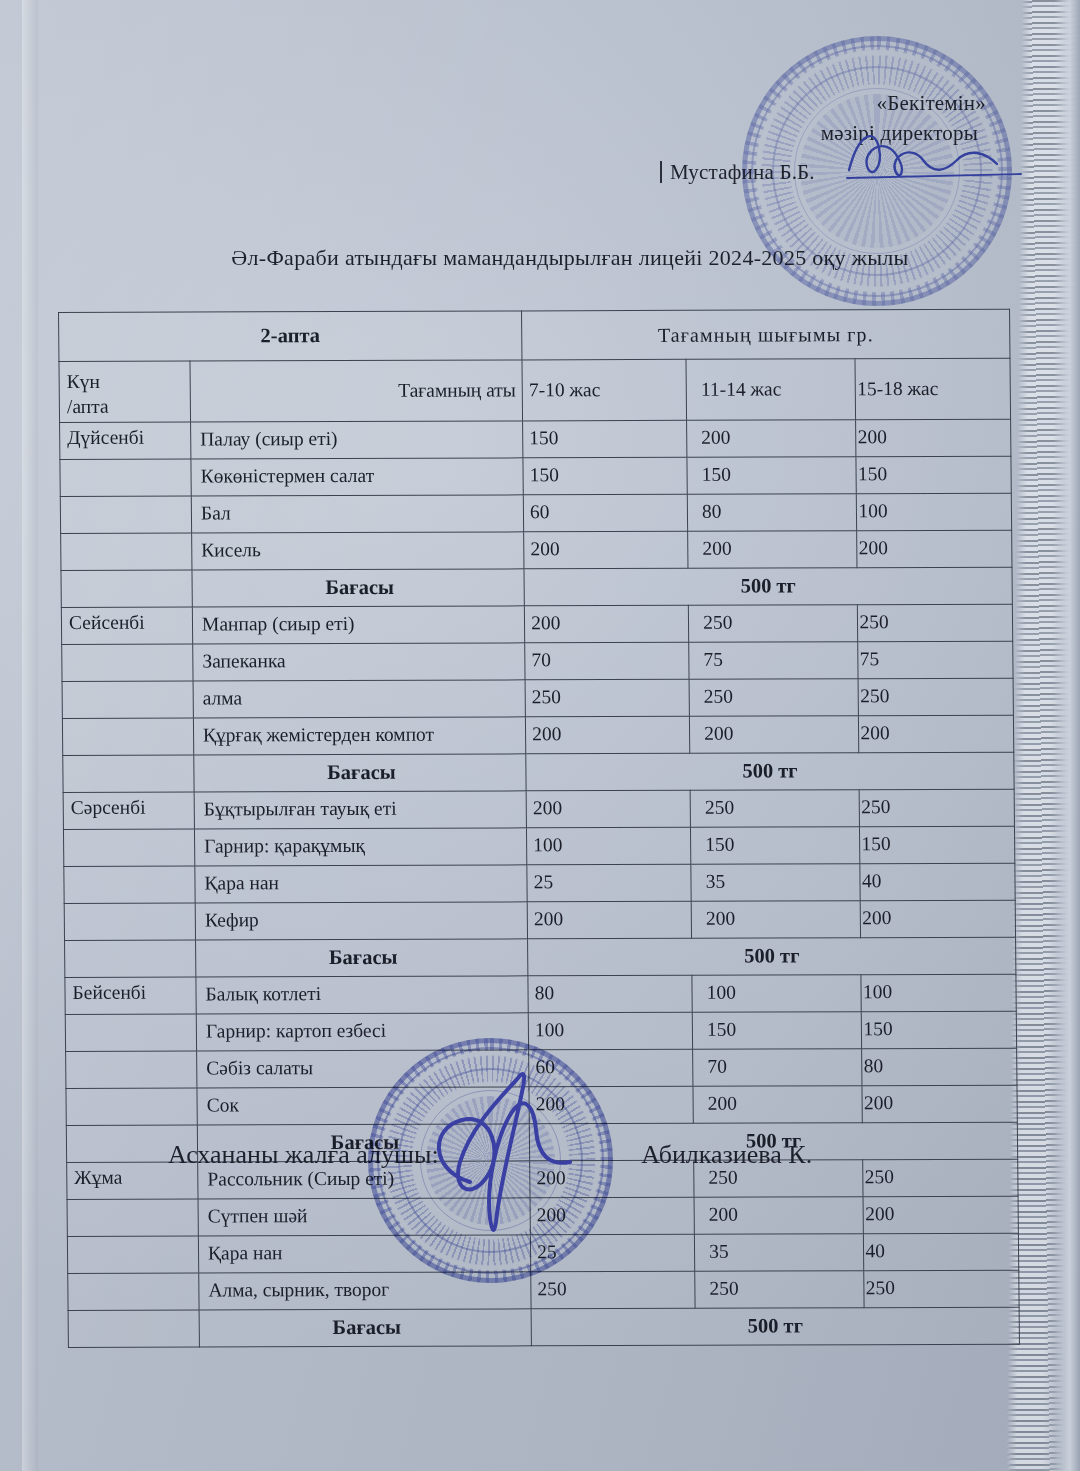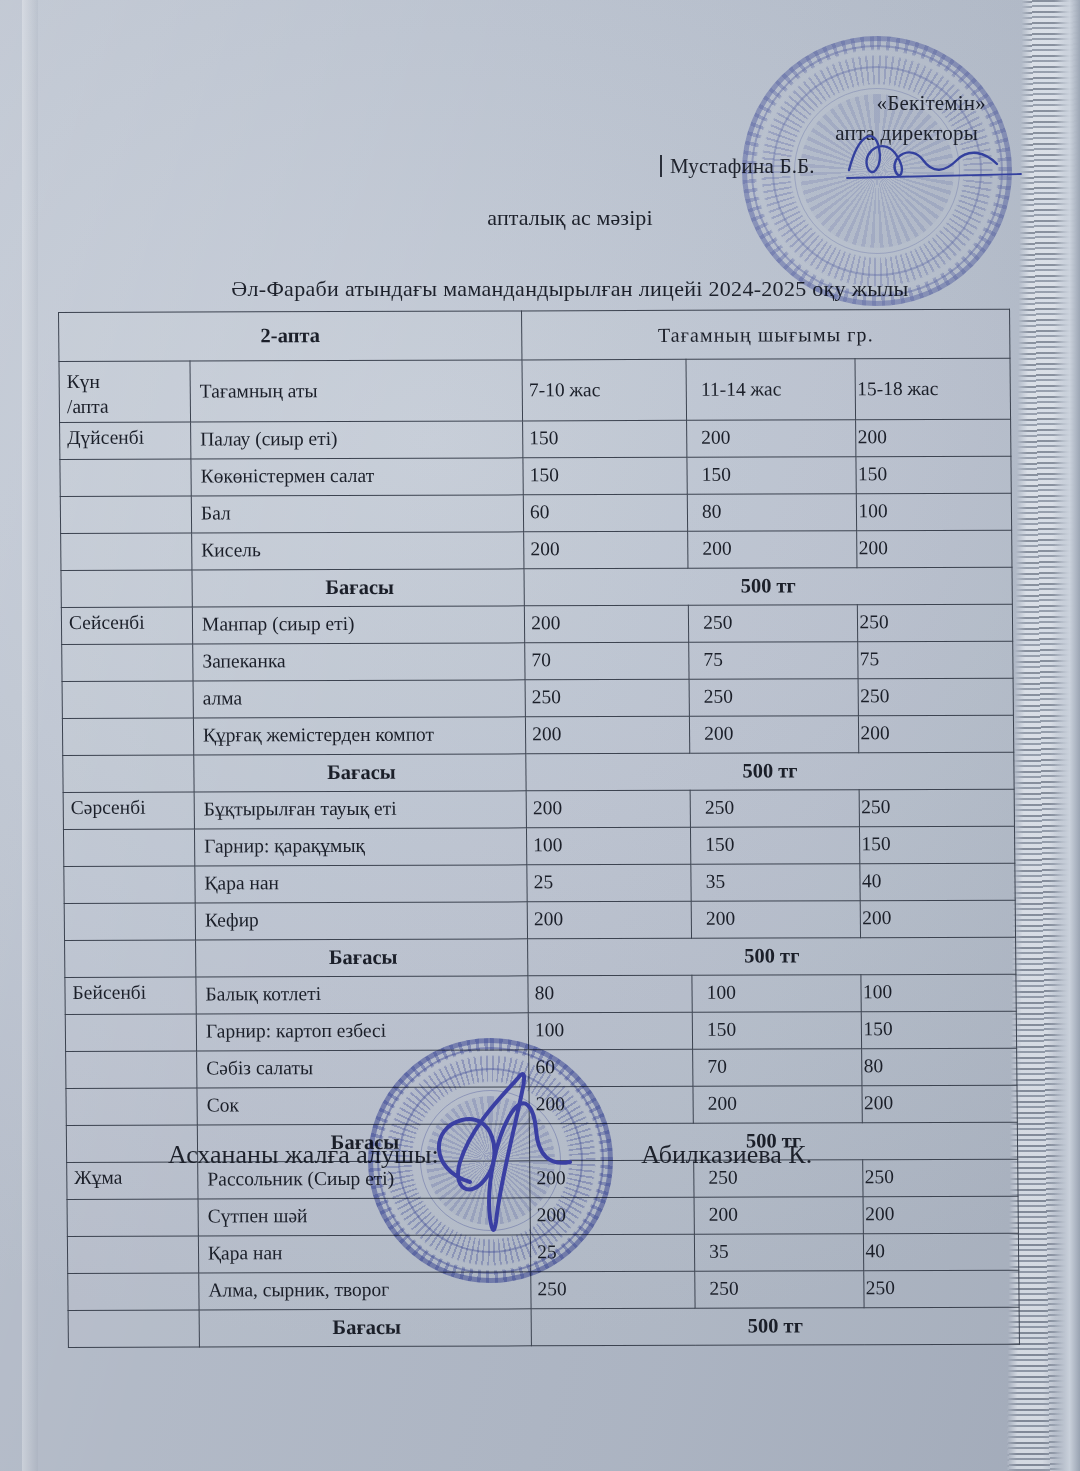--- a/index.html
+++ b/index.html
@@ -72,21 +72,21 @@
     left: 660px;
     width: 340px;
     text-align: left;
     font-size: 21px;
     color: #20242e;
     line-height: 1.45;
     letter-spacing: .2px;
   }
   .header-approve .l1 { text-align: right; padding-right: 14px; }
   .header-approve .l2 { text-align: right; padding-right: 22px; }
-  .header-approve .l3 { text-align: left; margin-top: 2px; white-space: nowrap; }
+  .header-approve .l3 { text-align: left; margin-top: 8px; white-space: nowrap; }
   .bracket-mark {
     display: inline-block;
     width: 5px; height: 22px;
     border-left: 2px solid #2a2f3a;
     vertical-align: -4px;
     margin-right: 3px;
   }
 
   .title-block {
     position: absolute;
@@ -126,21 +126,21 @@
   }
   .c-day      { width: 122px; padding-left: 7px; }
   .c-dish     { width: 340px; padding-left: 9px; }
   .c-a1       { width: 166px; }
   .c-a2       { width: 163px; padding-left: 14px; }
   .c-a3       { width: 161px; padding-left: 1px; }
 
   .hdr-week   { text-align: center; font-weight: bold; font-size: 20.5px; height: 44px; }
   .hdr-out    { text-align: center; font-size: 20px; letter-spacing: 1.1px; height: 44px; }
   .hdr-sub    { height: 46px; }
-  .hdr-sub.center { text-align: left; border-radius: 18px; }
+  .hdr-sub.center { text-align: right; border-radius: 18px; }
   .row-h      { height: 37px; }
   .price-label{ text-align: center; font-weight: bold; font-size: 20.5px; }
   .price-val  { text-align: center; font-weight: bold; font-size: 20.5px; }
   .daycell    { vertical-align: top; padding-top: 4px; margin-left: 46px; }
   .kun-cell   { line-height: 1.3; padding-top: 7px; }
 
   
   .footer-sign {
     position: absolute;
     top: 1140px;
@@ -219,26 +219,25 @@
 <body>
 
 <div id="page">
   <div id="paper-tint"></div>
   <div id="left-fold"></div>
   <div id="torn-edge"></div>
   <div id="torn-edge-2"></div>
 
   <div class="header-approve">
     <div class="l1">«Бекітемін»</div>
-    <div class="l2">апта директоры</div>
+    <div class="l2">мәзірі директоры</div>
     <div class="l3"><span class="bracket-mark"></span><span>Мустафина Б.Б.</span></div>
   </div>
 
   <div class="title-block">
-    <div class="tl2">апталық ас мәзірі</div>
     <div class="tl3">Әл-Фараби атындағы мамандандырылған лицейі  2024-2025 оқу жылы</div>
   </div>
 
   <div id="table-wrap">
     <table>
       <thead>
         <tr>
           <td class="hdr-week" colspan="2">2-апта</td>
           <td class="hdr-out" colspan="3">Тағамның  шығымы  гр.</td>
         </tr>

